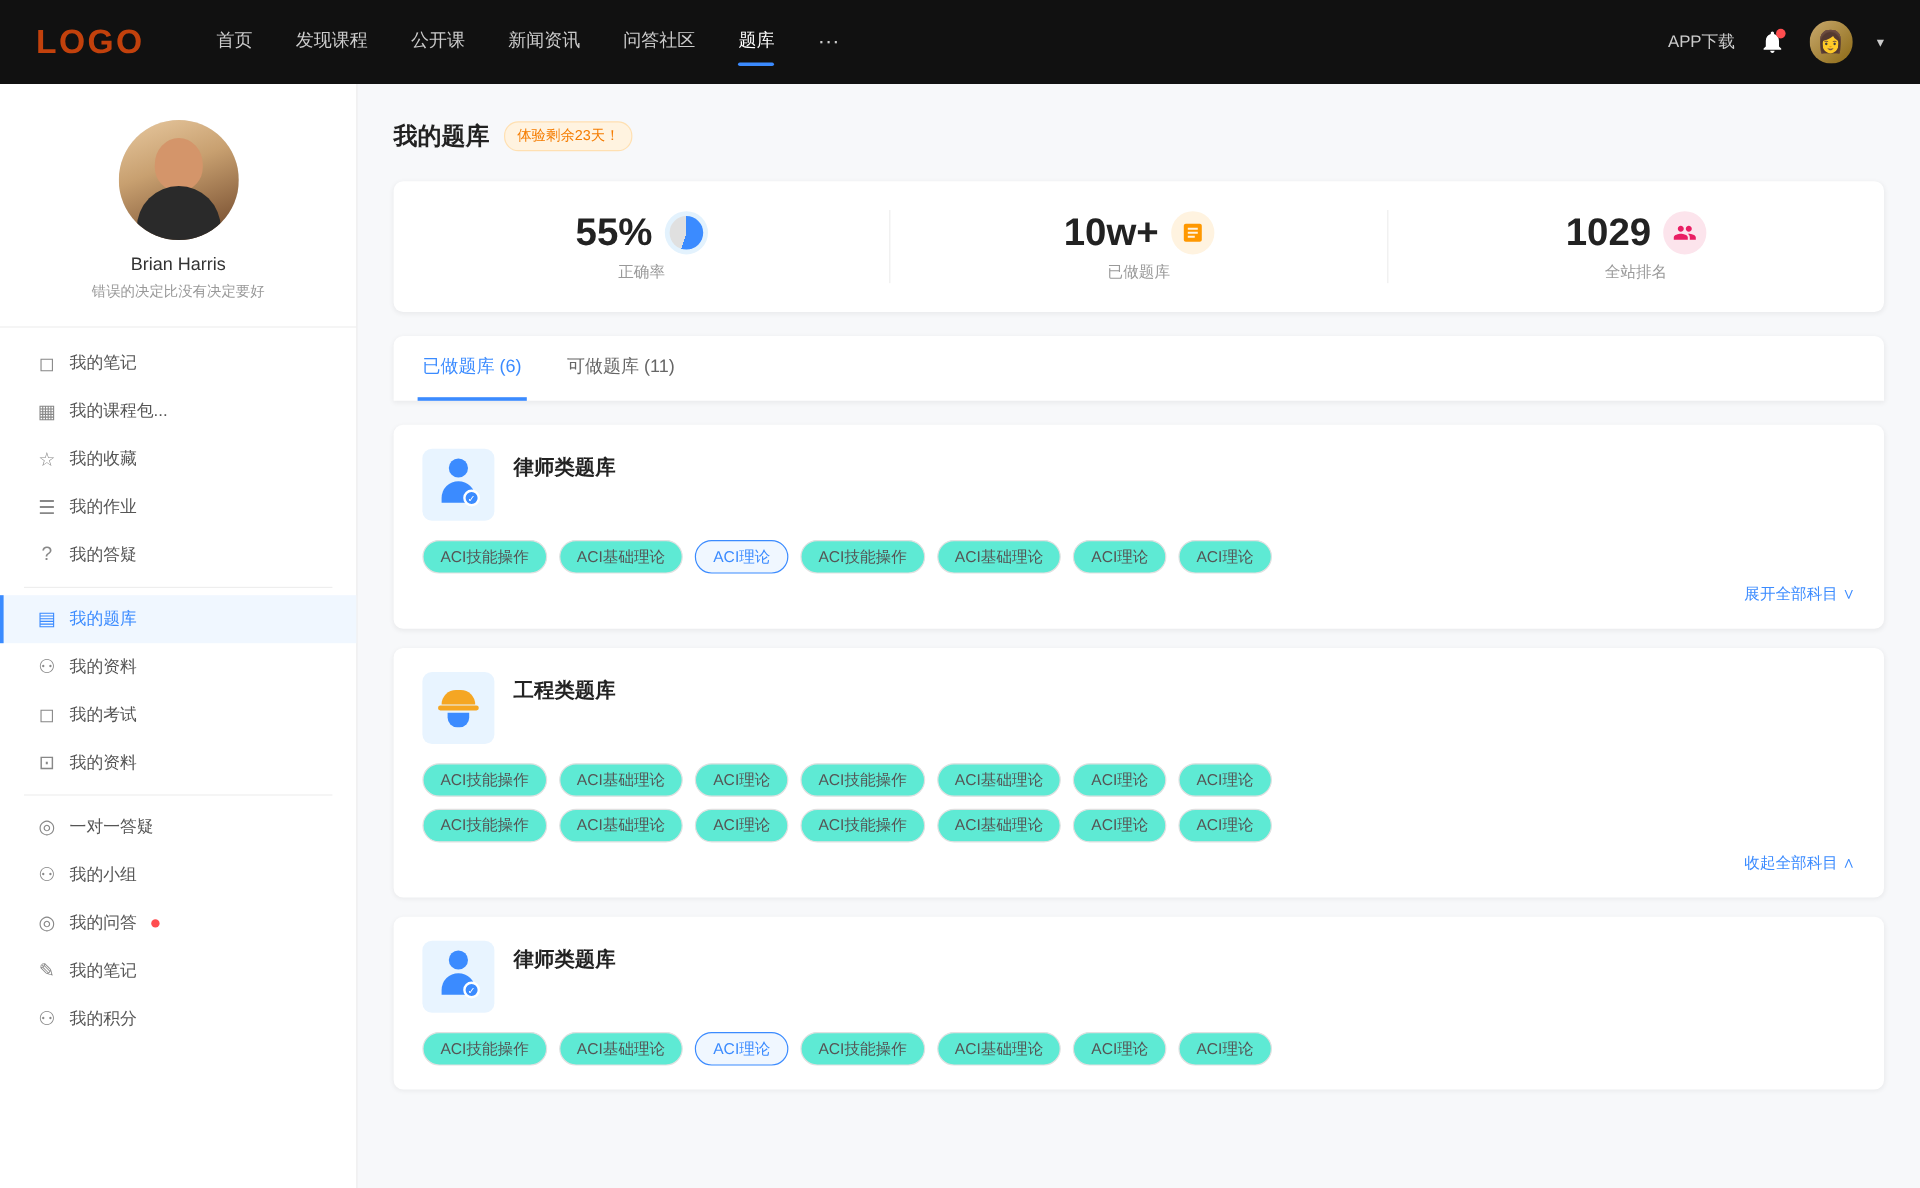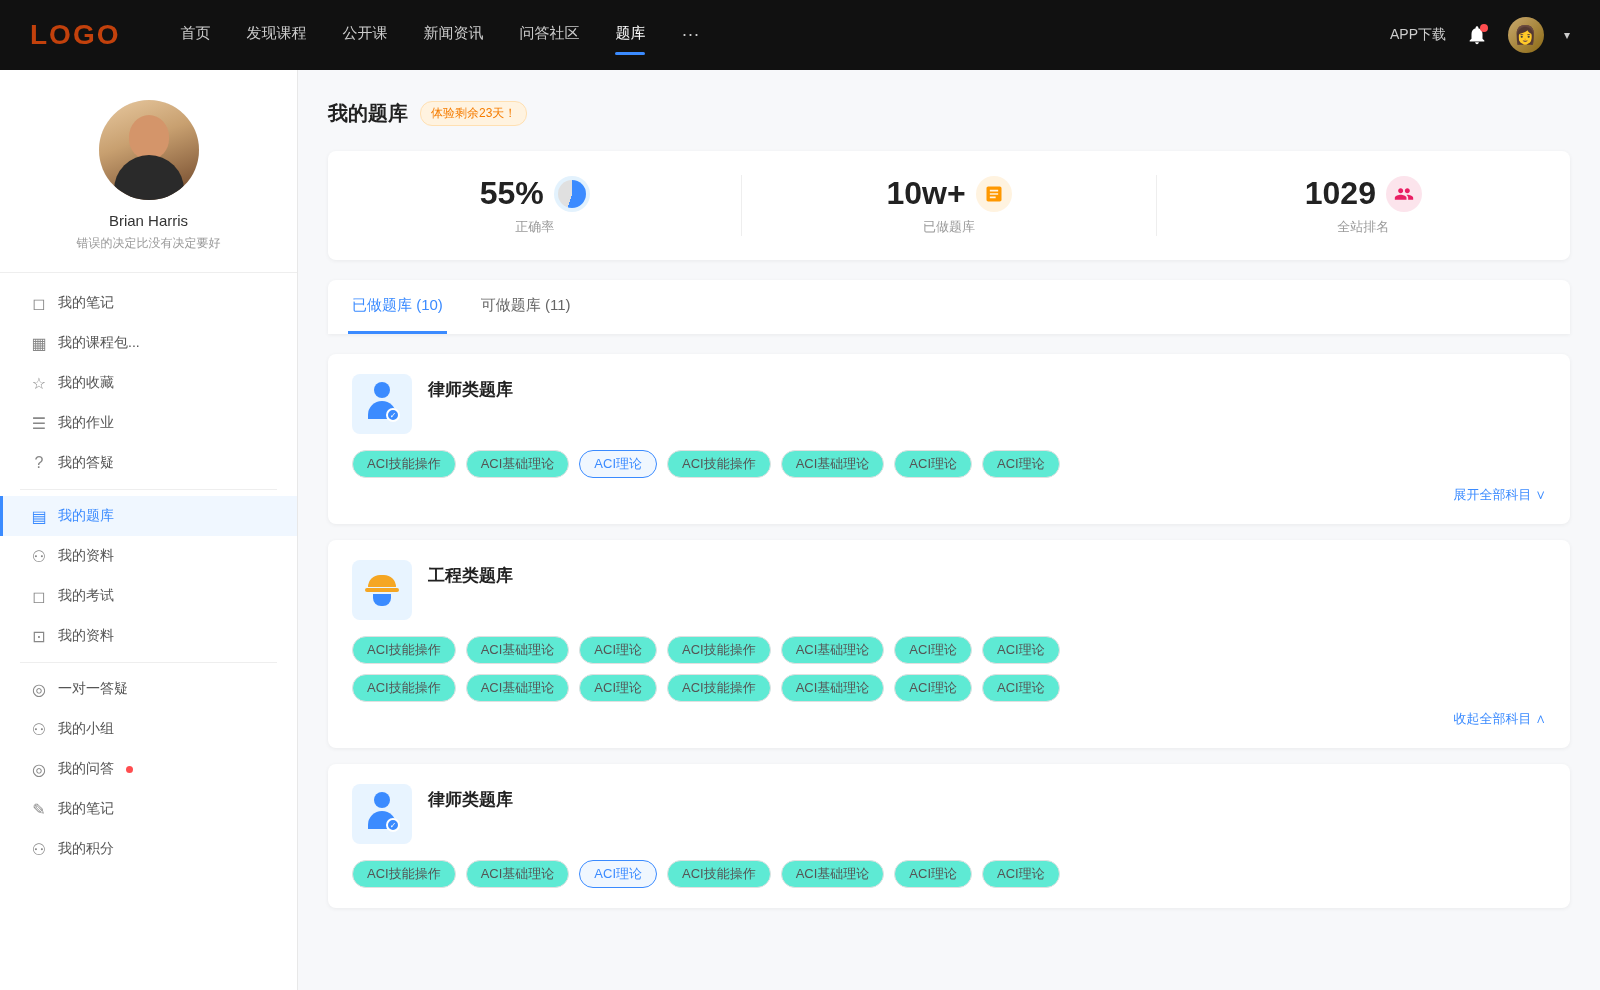--- a/index.html
+++ b/index.html
@@ -491,21 +491,21 @@
             <svg width="20" height="20" viewBox="0 0 24 24" fill="#e91e63">
                 <path d="M16 11c1.66 0 2.99-1.34 2.99-3S17.66 5 16 5c-1.66 0-3 1.34-3 3s1.34 3 3 3zm-8 0c1.66 0 2.99-1.34 2.99-3S9.66 5 8 5C6.34 5 5 6.34 5 8s1.34 3 3 3zm0 2c-2.33 0-7 1.17-7 3.5V19h14v-2.5c0-2.33-4.67-3.5-7-3.5zm8 0c-.29 0-.62.02-.97.05 1.16.84 1.97 1.97 1.97 3.45V19h6v-2.5c0-2.33-4.67-3.5-7-3.5z"></path>
               </svg>
           </div>
         </div>
         <div class="stat-label">全站排名</div>
       </div>
     </div>
 
     <div class="tabs-bar">
-      <div class="tab-item active">已做题库 (10)</div>
+      <div class="tab-item active">已做题库 (6)</div>
       <div class="tab-item">可做题库 (11)</div>
     </div>
 
     <div class="bank-card">
       <div class="bank-header">
         <div class="bank-icon-wrap">
           <div style="position:relative;width:44px;height:44px;">
             <div style="width:16px;height:16px;border-radius:50%;background:#3b8bff;margin:0 auto 3px;"></div>
             <div style="width:28px;height:18px;border-radius:14px 14px 0 0;background:#3b8bff;margin:0 auto;position:relative;">
               <div style="position:absolute;bottom:-3px;right:-4px;width:14px;height:14px;background:#3b8bff;border-radius:50%;border:2px solid white;display:flex;align-items:center;justify-content:center;">

